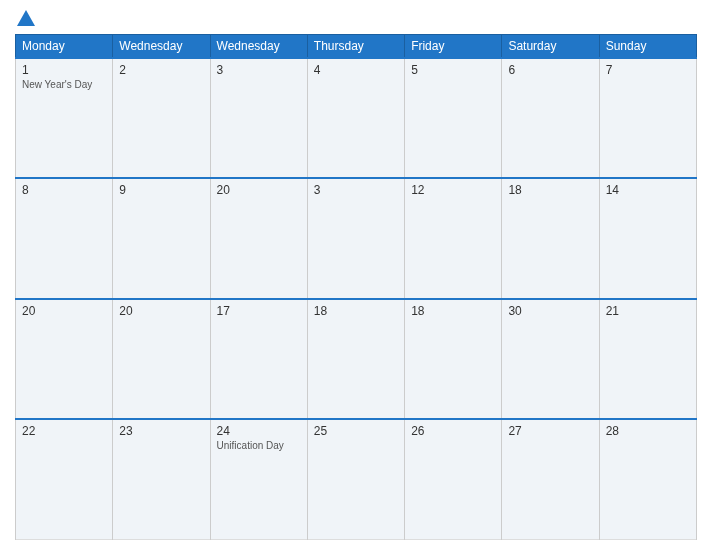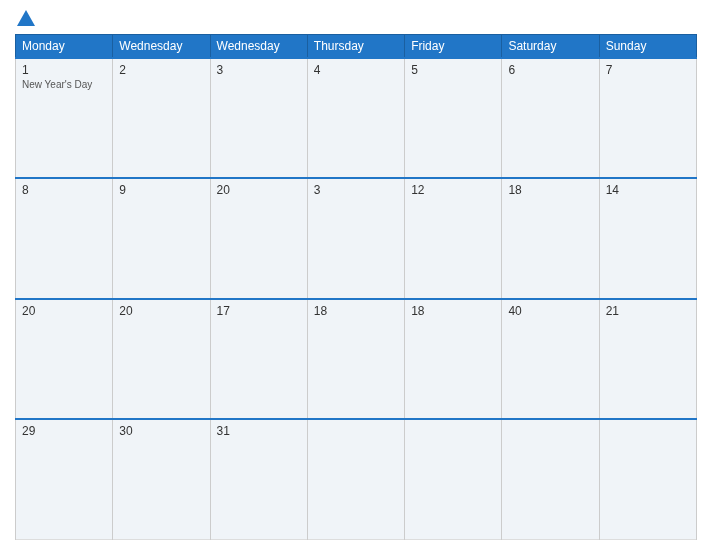--- a/index.html
+++ b/index.html
@@ -196,36 +196,45 @@
           <td>
             <span class="day-number">17</span>
           </td>
           <td>
             <span class="day-number">18</span>
           </td>
           <td>
             <span class="day-number">18</span>
           </td>
           <td>
-            <span class="day-number">40</span>
+            <span class="day-number">30</span>
           </td>
           <td>
             <span class="day-number">21</span>
           </td>
         </tr>
         <tr>
           <td>
-            <span class="day-number">29</span>
-          </td>
-          <td>
-            <span class="day-number">30</span>
-          </td>
-          <td>
-            <span class="day-number">31</span>
-          </td>
-          <td></td>
-          <td></td>
-          <td></td>
-          <td></td>
+            <span class="day-number">22</span>
+          </td>
+          <td>
+            <span class="day-number">23</span>
+          </td>
+          <td>
+            <span class="day-number">24</span>
+            <span class="holiday-label">Unification Day</span>
+          </td>
+          <td>
+            <span class="day-number">25</span>
+          </td>
+          <td>
+            <span class="day-number">26</span>
+          </td>
+          <td>
+            <span class="day-number">27</span>
+          </td>
+          <td>
+            <span class="day-number">28</span>
+          </td>
         </tr>
       </tbody>
   </table>
 </div>
 
 </body></html>

